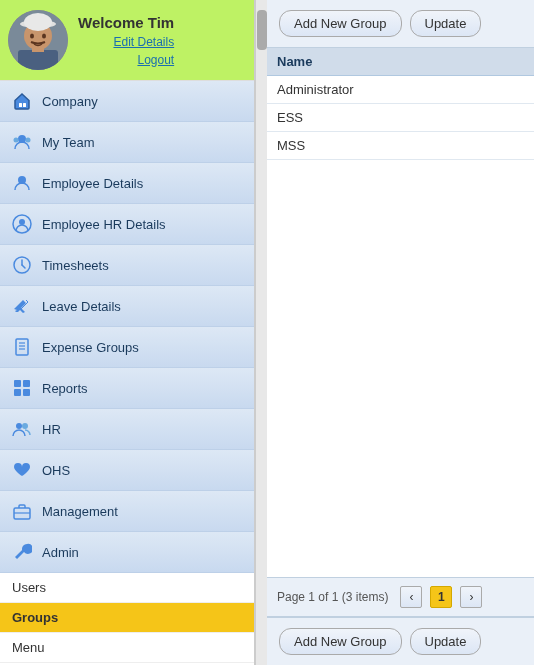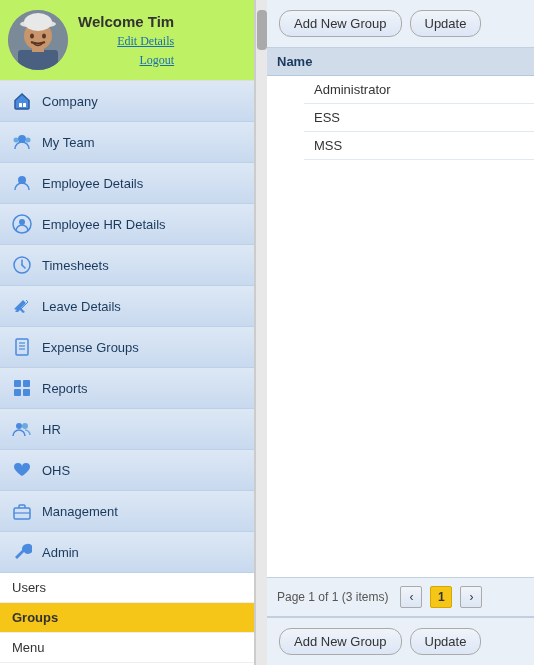--- a/index.html
+++ b/index.html
@@ -10,21 +10,21 @@
 
     
     .sidebar { width: 255px; min-width: 255px; background: #fff; border-right: 1px solid #ccc; display: flex; flex-direction: column; height: 665px; overflow-y: auto; }
 
     
     .user-profile { display: flex; align-items: center; padding: 10px 8px; background: #bef264; border-bottom: 1px solid #ddd; text-align: right; }
     .user-avatar { width: 60px; height: 60px; background: #888; border-radius: 50%; overflow: hidden; display: flex; align-items: center; justify-content: center; flex-shrink: 0; }
     .user-avatar svg { width: 60px; height: 60px; }
     .user-info { margin-left: 10px; }
     .user-name { font-size: 15px; font-weight: bold; color: #333; }
-    .user-link { color: #1a6faf; text-decoration: underline; cursor: pointer; display: block; font-size: 12px; margin-top: 4px; font-family: Liberation Serif, serif; }
+    .user-link { color: #1a6faf; text-decoration: underline; cursor: pointer; display: block; font-size: 12px; margin-top: 4px; }
 
     
     .nav-item {
       display: flex;
       align-items: center;
       padding: 8px 10px;
       background: linear-gradient(to bottom, #dde8f5, #c8d9ef);
       border-bottom: 1px solid #bdd0e8;
       cursor: pointer;
       color: #1a3a5c;
@@ -78,21 +78,21 @@
       cursor: pointer;
       border: 1px solid #aaa;
       background: linear-gradient(to bottom, #f0f4fa, #dce6f5);
       color: #333;
       border-radius: 12px;
     }
 
     
     .table-area { background: #fff; margin: 0; flex: 1; }
     .table-header { background: #d0dcea; padding: 6px 10px; font-weight: bold; font-size: 13px; color: #1a3a5c; border-bottom: 1px solid #b0c8e0; }
-    .table-row { padding: 6px 10px; border-bottom: 1px solid #e0e8f0; font-size: 13px; color: #333; background: #fff; margin-left: 37px; }
+    .table-row { padding: 6px 10px; border-bottom: 1px solid #e0e8f0; font-size: 13px; color: #333; background: #fff; }
 
     
     .pagination { display: flex; align-items: center; padding: 8px 10px; gap: 8px; background: #eaf0f8; border-top: 1px solid #c0d0e0; border-bottom: 1px solid #c0d0e0; }
     .pagination-text { font-size: 12px; color: #555; margin-right: 4px; }
     .page-btn {
       width: 22px; height: 22px;
       display: flex; align-items: center; justify-content: center;
       border: 1px solid #aaa;
       background: linear-gradient(to bottom, #f0f4fa, #dce6f5);
       cursor: pointer;

